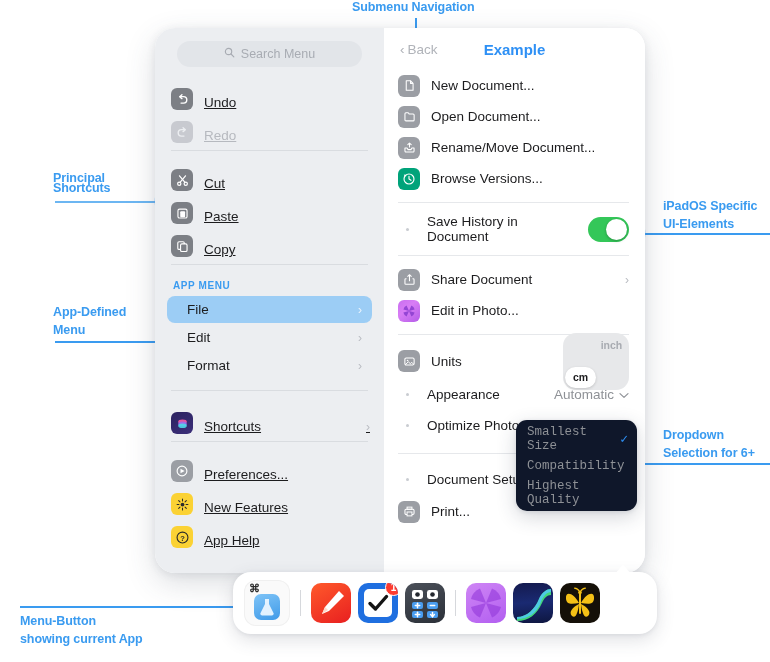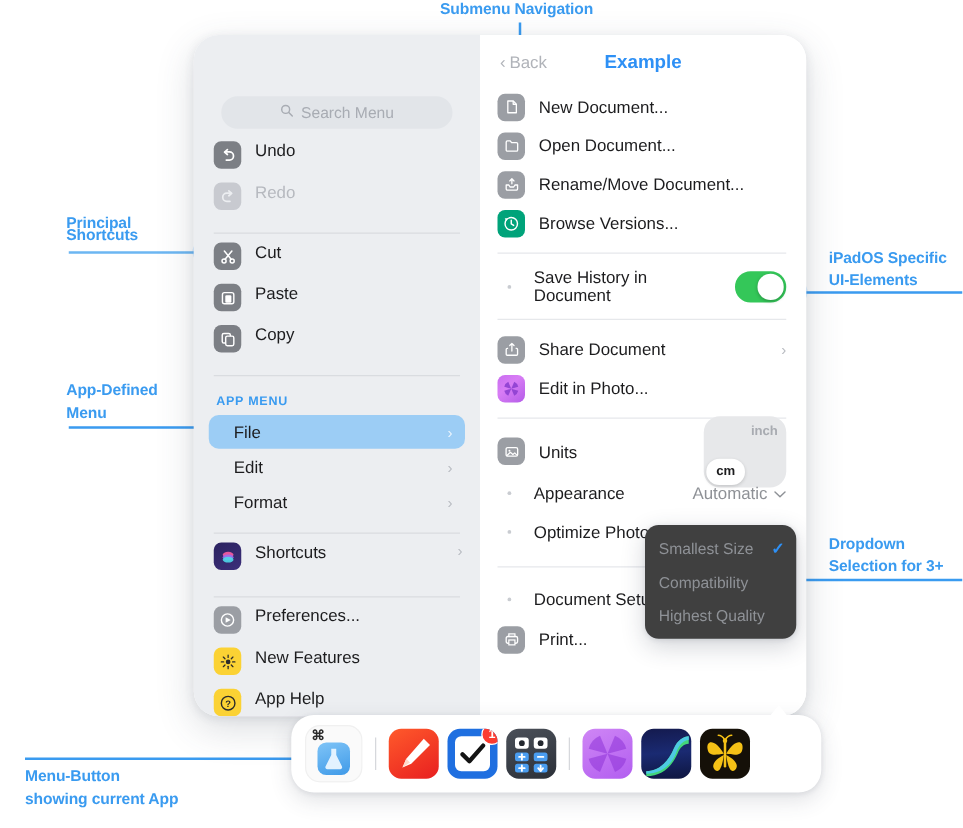--- a/index.html
+++ b/index.html
@@ -59,30 +59,30 @@
   }
   .search-wrap { padding:13px 22px 10px 22px; }
   .search-box {
     height:26px;
     background:#e2e5e9;
     border-radius:13px;
     display:flex; align-items:center; justify-content:center;
     gap:6px;
     color:#a8acb3;
     font-size:12.5px;
-    margin-top:36px;
   }
   .mrow {
-    display:flex; align-items:flex-start;
+    display:flex; align-items:flex-end;
     height:33px;
     padding:0 14px 0 16px;
     gap:11px;
     color:#1c1c1e;
     font-size:13.5px;
     position:relative;
+    text-decoration:underline;
   }
   .mrow.dim { color:#b6b9bf; }
   .mrow .lbl { flex:1; }
   .sep { height:1px; background:#d9dce0; margin:7px 16px; }
   .sect-head {
     color:#3a9bf0; font-size:10px; font-weight:bold;
     letter-spacing:0.6px; padding:8px 16px 4px 18px;
   }
   .srow {
     display:flex; align-items:center;
@@ -171,25 +171,26 @@
   .seg .opt.on { background:#fff; color:#1c1c1e; box-shadow:0 1px 3px rgba(0,0,0,.16);margin-top:32px; }
   .val {
     color:#8e9196; font-size:13.5px; display:flex; align-items:center; gap:5px;
   }
 
   
   #dropdown {
     position:absolute;
     left:132px; top:392px;
     width:121px;
-    background:#404040;
+    background:#0f172a;
     border-radius:11px;
     box-shadow:0 6px 20px rgba(40,50,70,.20), 0 1px 4px rgba(40,50,70,.12);
     padding:5px 0;
     z-index:5;
+    font-family:Liberation Mono, monospace;
   }
   .ditem {
     display:flex; align-items:center;
     height:27px; padding:0 9px 0 11px;
     font-size:12.5px; color:#8e9196;
   }
   .ditem .dl { flex:1; }
   .ditem .ck { color:#2e90f5; font-size:13px; font-weight:bold; }
 
   
@@ -244,21 +245,21 @@
 <div class="anno-label" style="left:53px; top:322px;">Menu</div>
 <div class="anno-line" style="left:55px; top:341px; width:132px;"></div>
 <div class="anno-dot" style="left:180px; top:335px;"></div>
 
 <div class="anno-label" style="left:663px; top:198px;">iPadOS Specific</div>
 <div class="anno-label" style="left:663px; top:216px;">UI-Elements</div>
 <div class="anno-line" style="left:636px; top:233px; width:134px;"></div>
 <div class="anno-dot" style="left:630px; top:227px;"></div>
 
 <div class="anno-label" style="left:663px; top:427px;">Dropdown</div>
-<div class="anno-label" style="left:663px; top:445px;">Selection for 3+</div>
+<div class="anno-label" style="left:663px; top:445px;">Selection for 6+</div>
 <div class="anno-line" style="left:634px; top:463px; width:136px;"></div>
 <div class="anno-dot" style="left:627px; top:457px;"></div>
 
 <div class="anno-line" style="left:20px; top:606px; width:227px;"></div>
 <div class="anno-dot" style="left:242px; top:600px;"></div>
 <div class="anno-label" style="left:20px; top:613px;">Menu-Button</div>
 <div class="anno-label" style="left:20px; top:631px;">showing current App</div>
 
 <div id="menu-panel">
 

